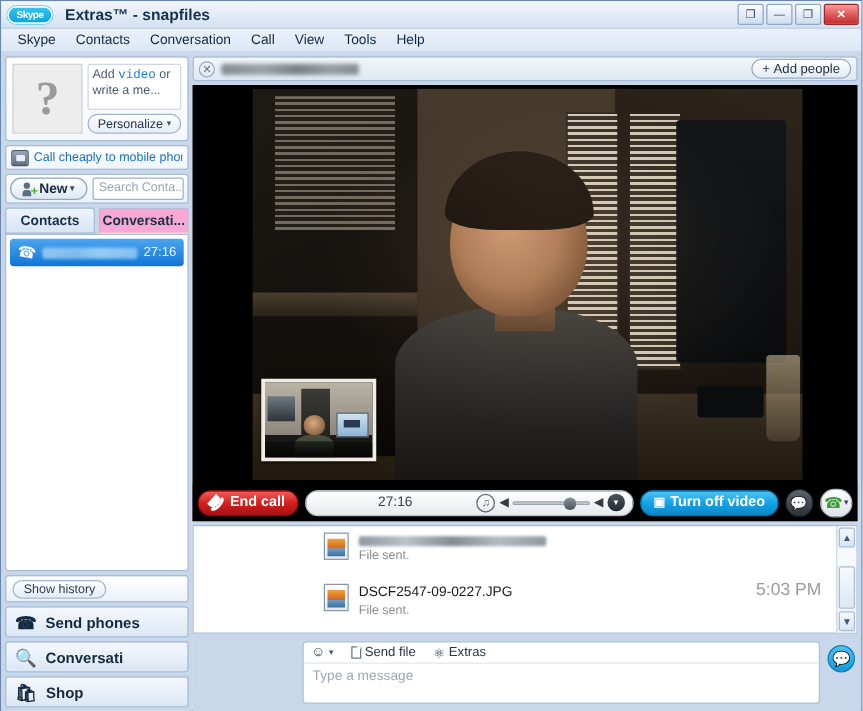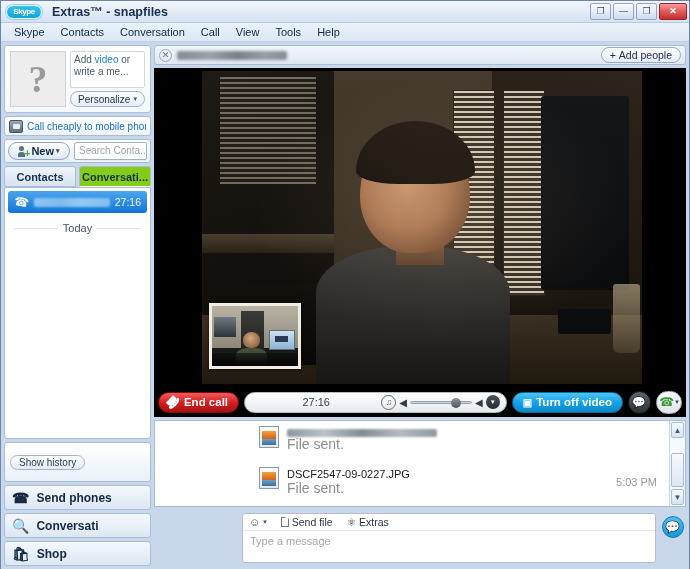--- a/index.html
+++ b/index.html
@@ -113,21 +113,21 @@
     display: flex; align-items: center; justify-content: center;
     color: #9a9a9a; font-size: 38px; font-weight: bold;
     font-family: "Liberation Serif", serif;
   }
   #profile-right { flex: 1; display: flex; flex-direction: column; gap: 3px; min-width: 0; }
   #mood-box {
     flex: 1; border: 1px solid #cdd8e4; border-radius: 2px;
     padding: 2px 3px; font-size: 10px; color: #4a5c70; line-height: 12px;
     background: #fff; overflow: hidden;
   }
-  #mood-box a { color: #1a7ec8; text-decoration: none; }
+  #mood-box a { color: #1a7ec8; text-decoration: none; font-family: Liberation Mono, monospace; }
   .pill-btn {
     height: 16px; border: 1px solid #9fb4cc; border-radius: 8px;
     background: linear-gradient(180deg,#fdfefe 0%,#e6edf6 100%);
     display: flex; align-items: center; justify-content: center; gap: 3px;
     font-size: 10px; color: #22354a;
   }
 
   #promo-panel {
     height: 20px; display: flex; align-items: center; gap: 4px; padding: 0 4px;
     background: linear-gradient(180deg,#ffffff 0%,#eef4fb 100%);
@@ -176,21 +176,21 @@
   }
 
   #tabs-row { display: flex; gap: 3px; height: 21px; }
   .tab {
     flex: 1; border: 1px solid #a8bdd6; border-radius: 3px 3px 0 0;
     display: flex; align-items: center; justify-content: center;
     font-size: 11px; font-weight: bold; color: #18304a;
     background: linear-gradient(180deg,#eef4fb 0%,#d8e4f2 100%);
     overflow: hidden; white-space: nowrap;
   }
-  .tab.active { background: #84cc16; border-bottom-color: #ffffff; }
+  .tab.active { background: #f9a8d4; border-bottom-color: #ffffff; }
 
   #contact-list {
     flex: 1; background: #fff; border: 1px solid #a8bdd6; border-radius: 0 0 3px 3px;
     margin-top: -3px; padding: 3px 3px 0 3px; overflow: hidden;
   }
   #active-call-row {
     height: 22px; border-radius: 3px;
     background: linear-gradient(180deg,#4ba5ef 0%,#1175d6 100%);
     display: flex; align-items: center; padding: 0 6px; gap: 5px;
     color: #fff;
@@ -203,21 +203,21 @@
   }
   #call-timer-list { font-size: 10.5px; color: #eaf5ff; }
   #today-divider {
     display: flex; align-items: center; gap: 5px;
     margin-top: 9px; padding: 0 6px;
   }
   #today-divider .line { flex: 1; height: 1px; background: #d8e2ec; }
   #today-divider span { font-size: 11px; color: #43566a; }
 
   #show-history-panel {
-    height: 40px; display: flex; align-items: center; padding-left: 5px;
+    height: 22px; display: flex; align-items: center; padding-left: 5px;
     background: linear-gradient(180deg,#ffffff 0%,#eaf1f9 100%);
   }
   #show-history-btn {
     height: 15px; padding: 0 8px; border: 1px solid #a3b6cb; border-radius: 8px;
     background: linear-gradient(180deg,#ffffff 0%,#e3ebf5 100%);
     display: flex; align-items: center; font-size: 10px; color: #2b3e52;
   }
 
   .nav-btn {
     height: 25px; display: flex; align-items: center; gap: 7px; padding-left: 7px;
@@ -464,22 +464,22 @@
     content:""; position:absolute; left:2px; top:4px; right:2px; bottom:2px;
     background: linear-gradient(180deg,#f2a03c 0%,#d2641d 55%,#6fa0c8 56%,#3a6f9e 100%);
   }
   .msg-body { flex: 1; min-width: 0; }
   .msg-title { font-size: 11px; color: #1a1a1a; line-height: 14px; }
   .msg-title.blurred {
     width: 150px; height: 8px; border-radius: 2px;
     background: linear-gradient(90deg,#7b8590 0%,#aeb6be 25%,#6e7881 50%,#a7aeb6 75%,#7d8791 100%);
     filter: blur(1.3px); opacity:.85; margin-top: 3px;
   }
-  .msg-sub { font-size: 14px; color: #8c8c8c; line-height: 15px; }
-  .msg-time { position: absolute; right: 12px; top: 21px; font-size: 11px; color: #9a9a9a; }
+  .msg-sub { font-size: 10px; color: #8c8c8c; line-height: 15px; }
+  .msg-time { position: absolute; right: 12px; top: 8px; font-size: 14px; color: #9a9a9a; }
 
   #chat-scrollbar {
     width: 16px; flex: 0 0 16px; background: #f1f5fa;
     border-left: 1px solid #c9d6e4;
     display: flex; flex-direction: column;
   }
   .sb-arrow {
     height: 16px; border: 1px solid #a9bed5; margin: 1px;
     background: linear-gradient(180deg,#f6f9fd 0%,#d9e4f1 100%);
     display:flex; align-items:center; justify-content:center;
@@ -583,25 +583,20 @@
       <div id="tabs-row">
         <div class="tab">Contacts</div>
         <div class="tab active">Conversati...</div>
       </div>
 
       <div id="contact-list">
         <div id="active-call-row">
           <span class="phone-glyph">☎</span>
           <span class="blur-name"></span>
           <span id="call-timer-list">27:16</span>
-        </div>
-        <div id="today-divider">
-          <span class="line"></span>
-          <span>Today</span>
-          <span class="line"></span>
         </div>
       </div>
 
       <div class="panel" id="show-history-panel">
         <div id="show-history-btn">Show history</div>
       </div>
 
       <div class="nav-btn">
         <span class="nav-glyph">☎</span>
         <span>Send phones</span>

